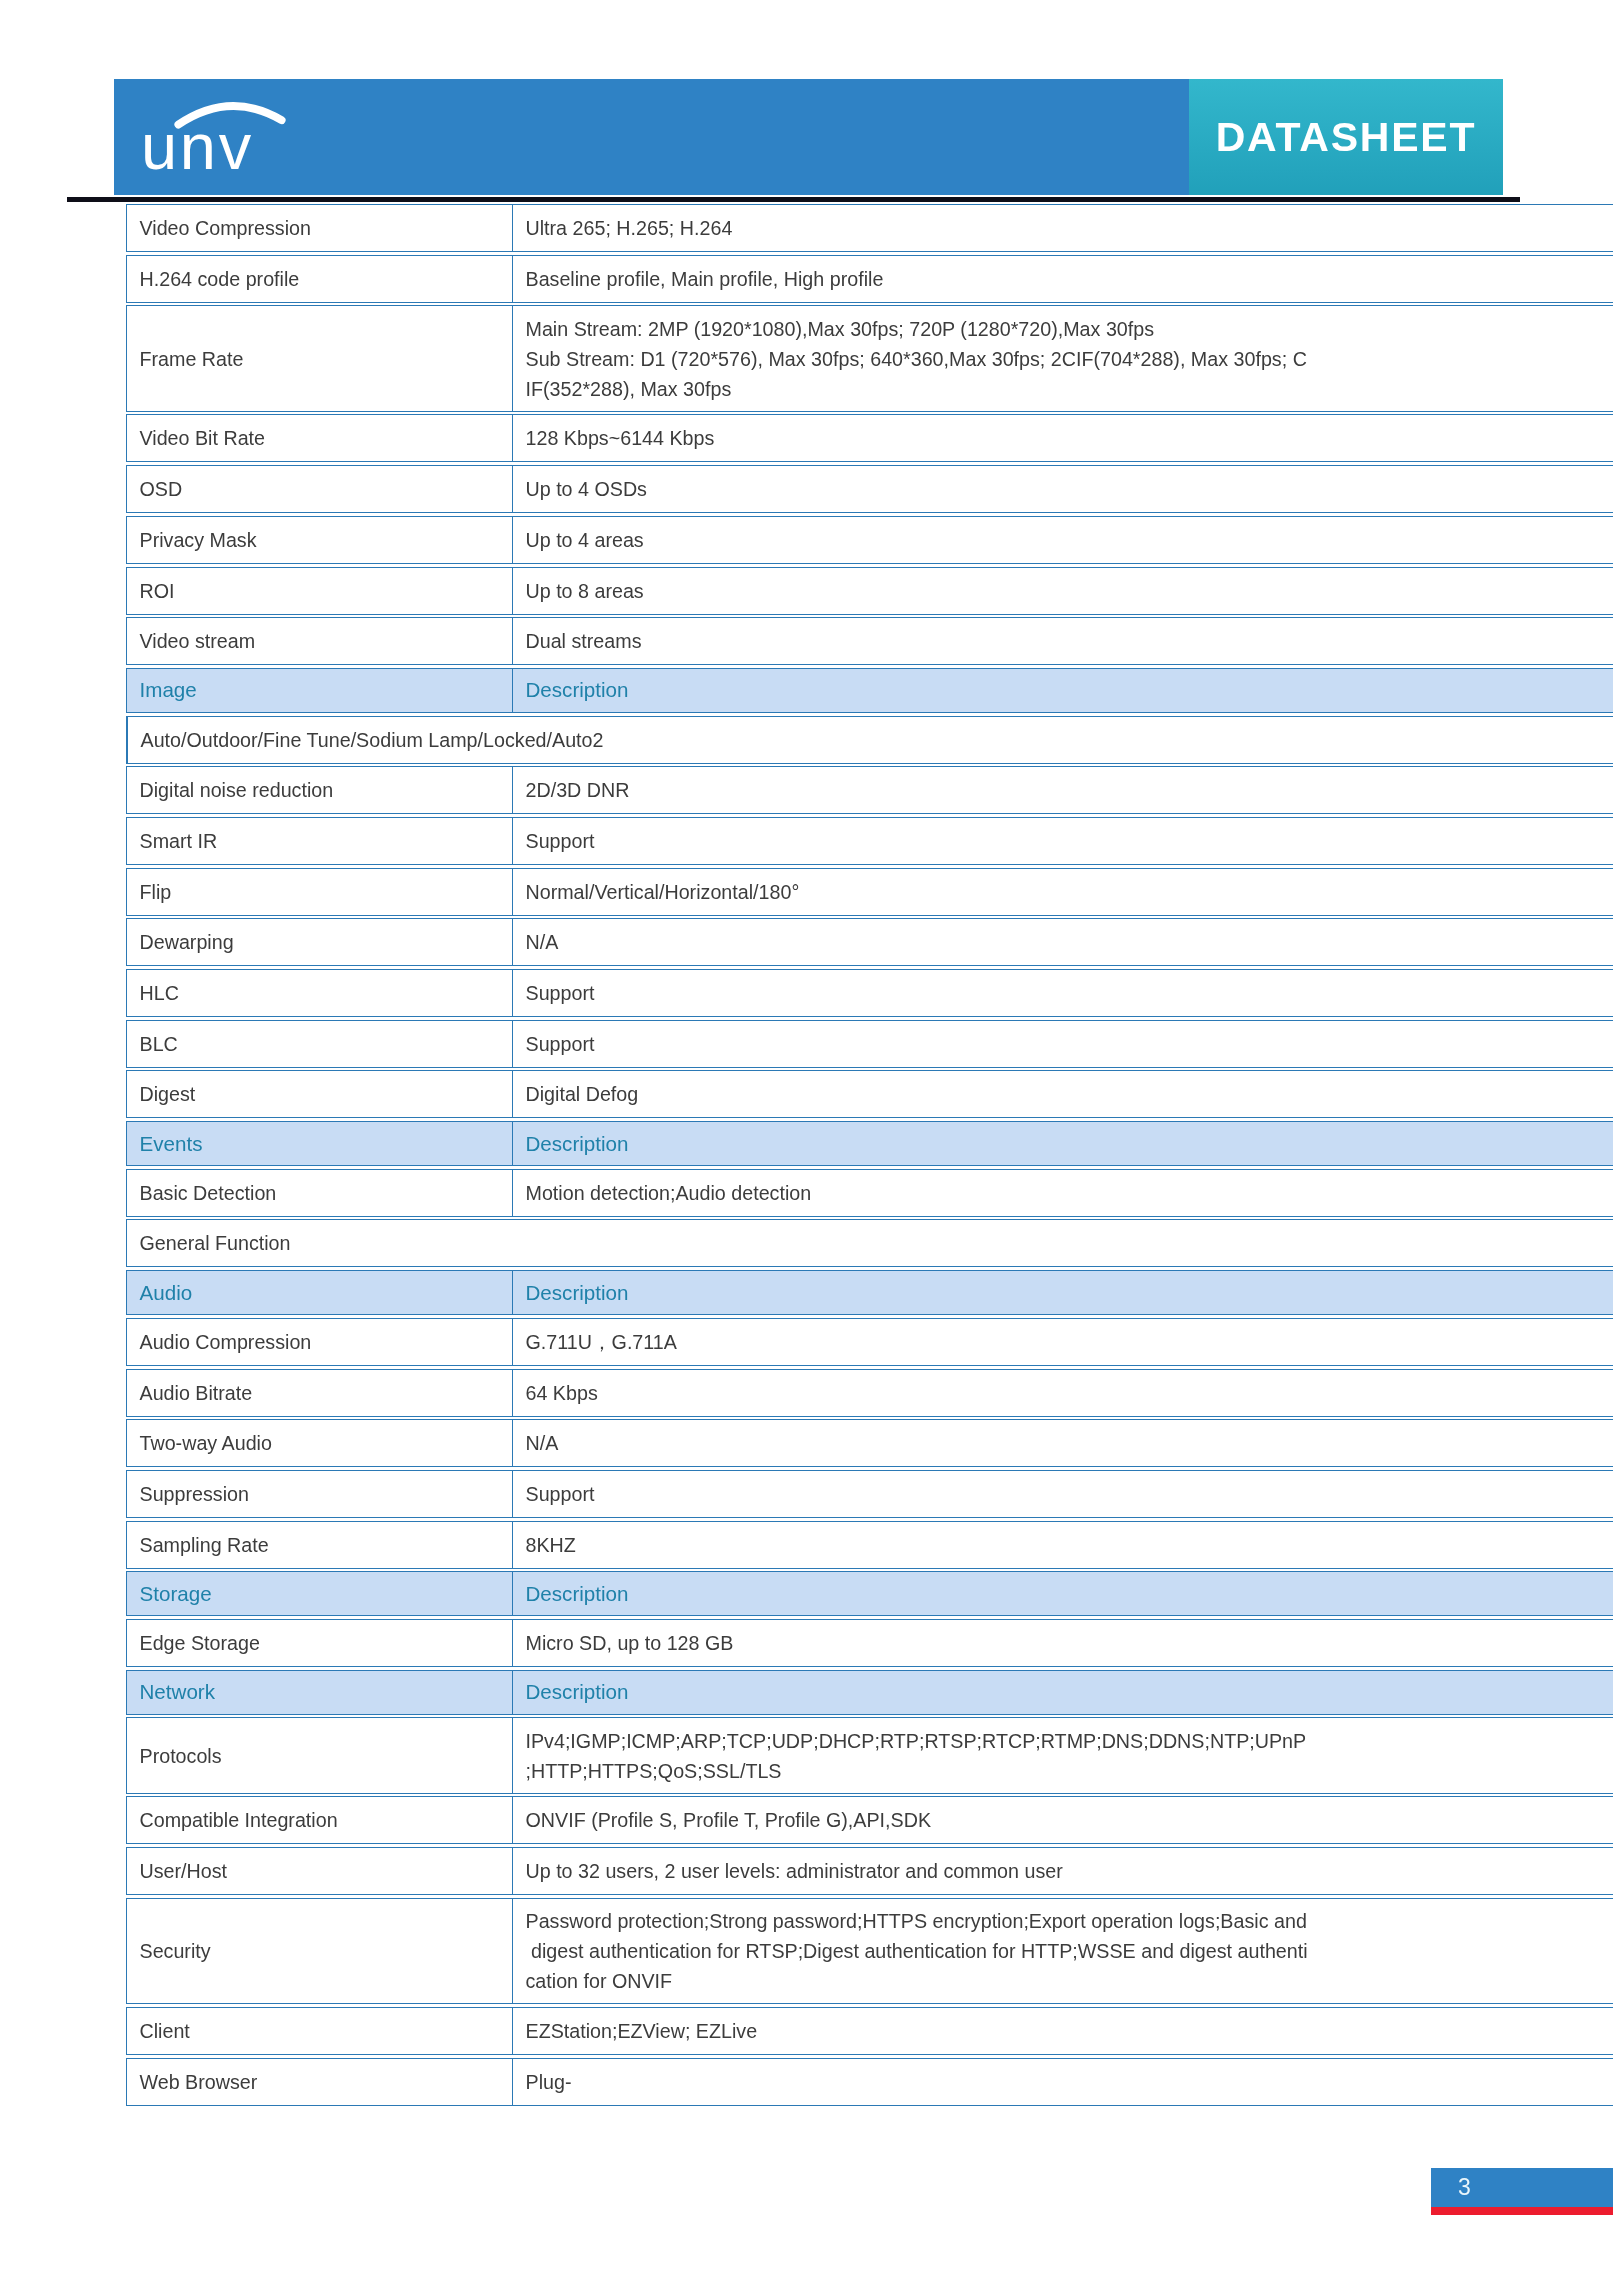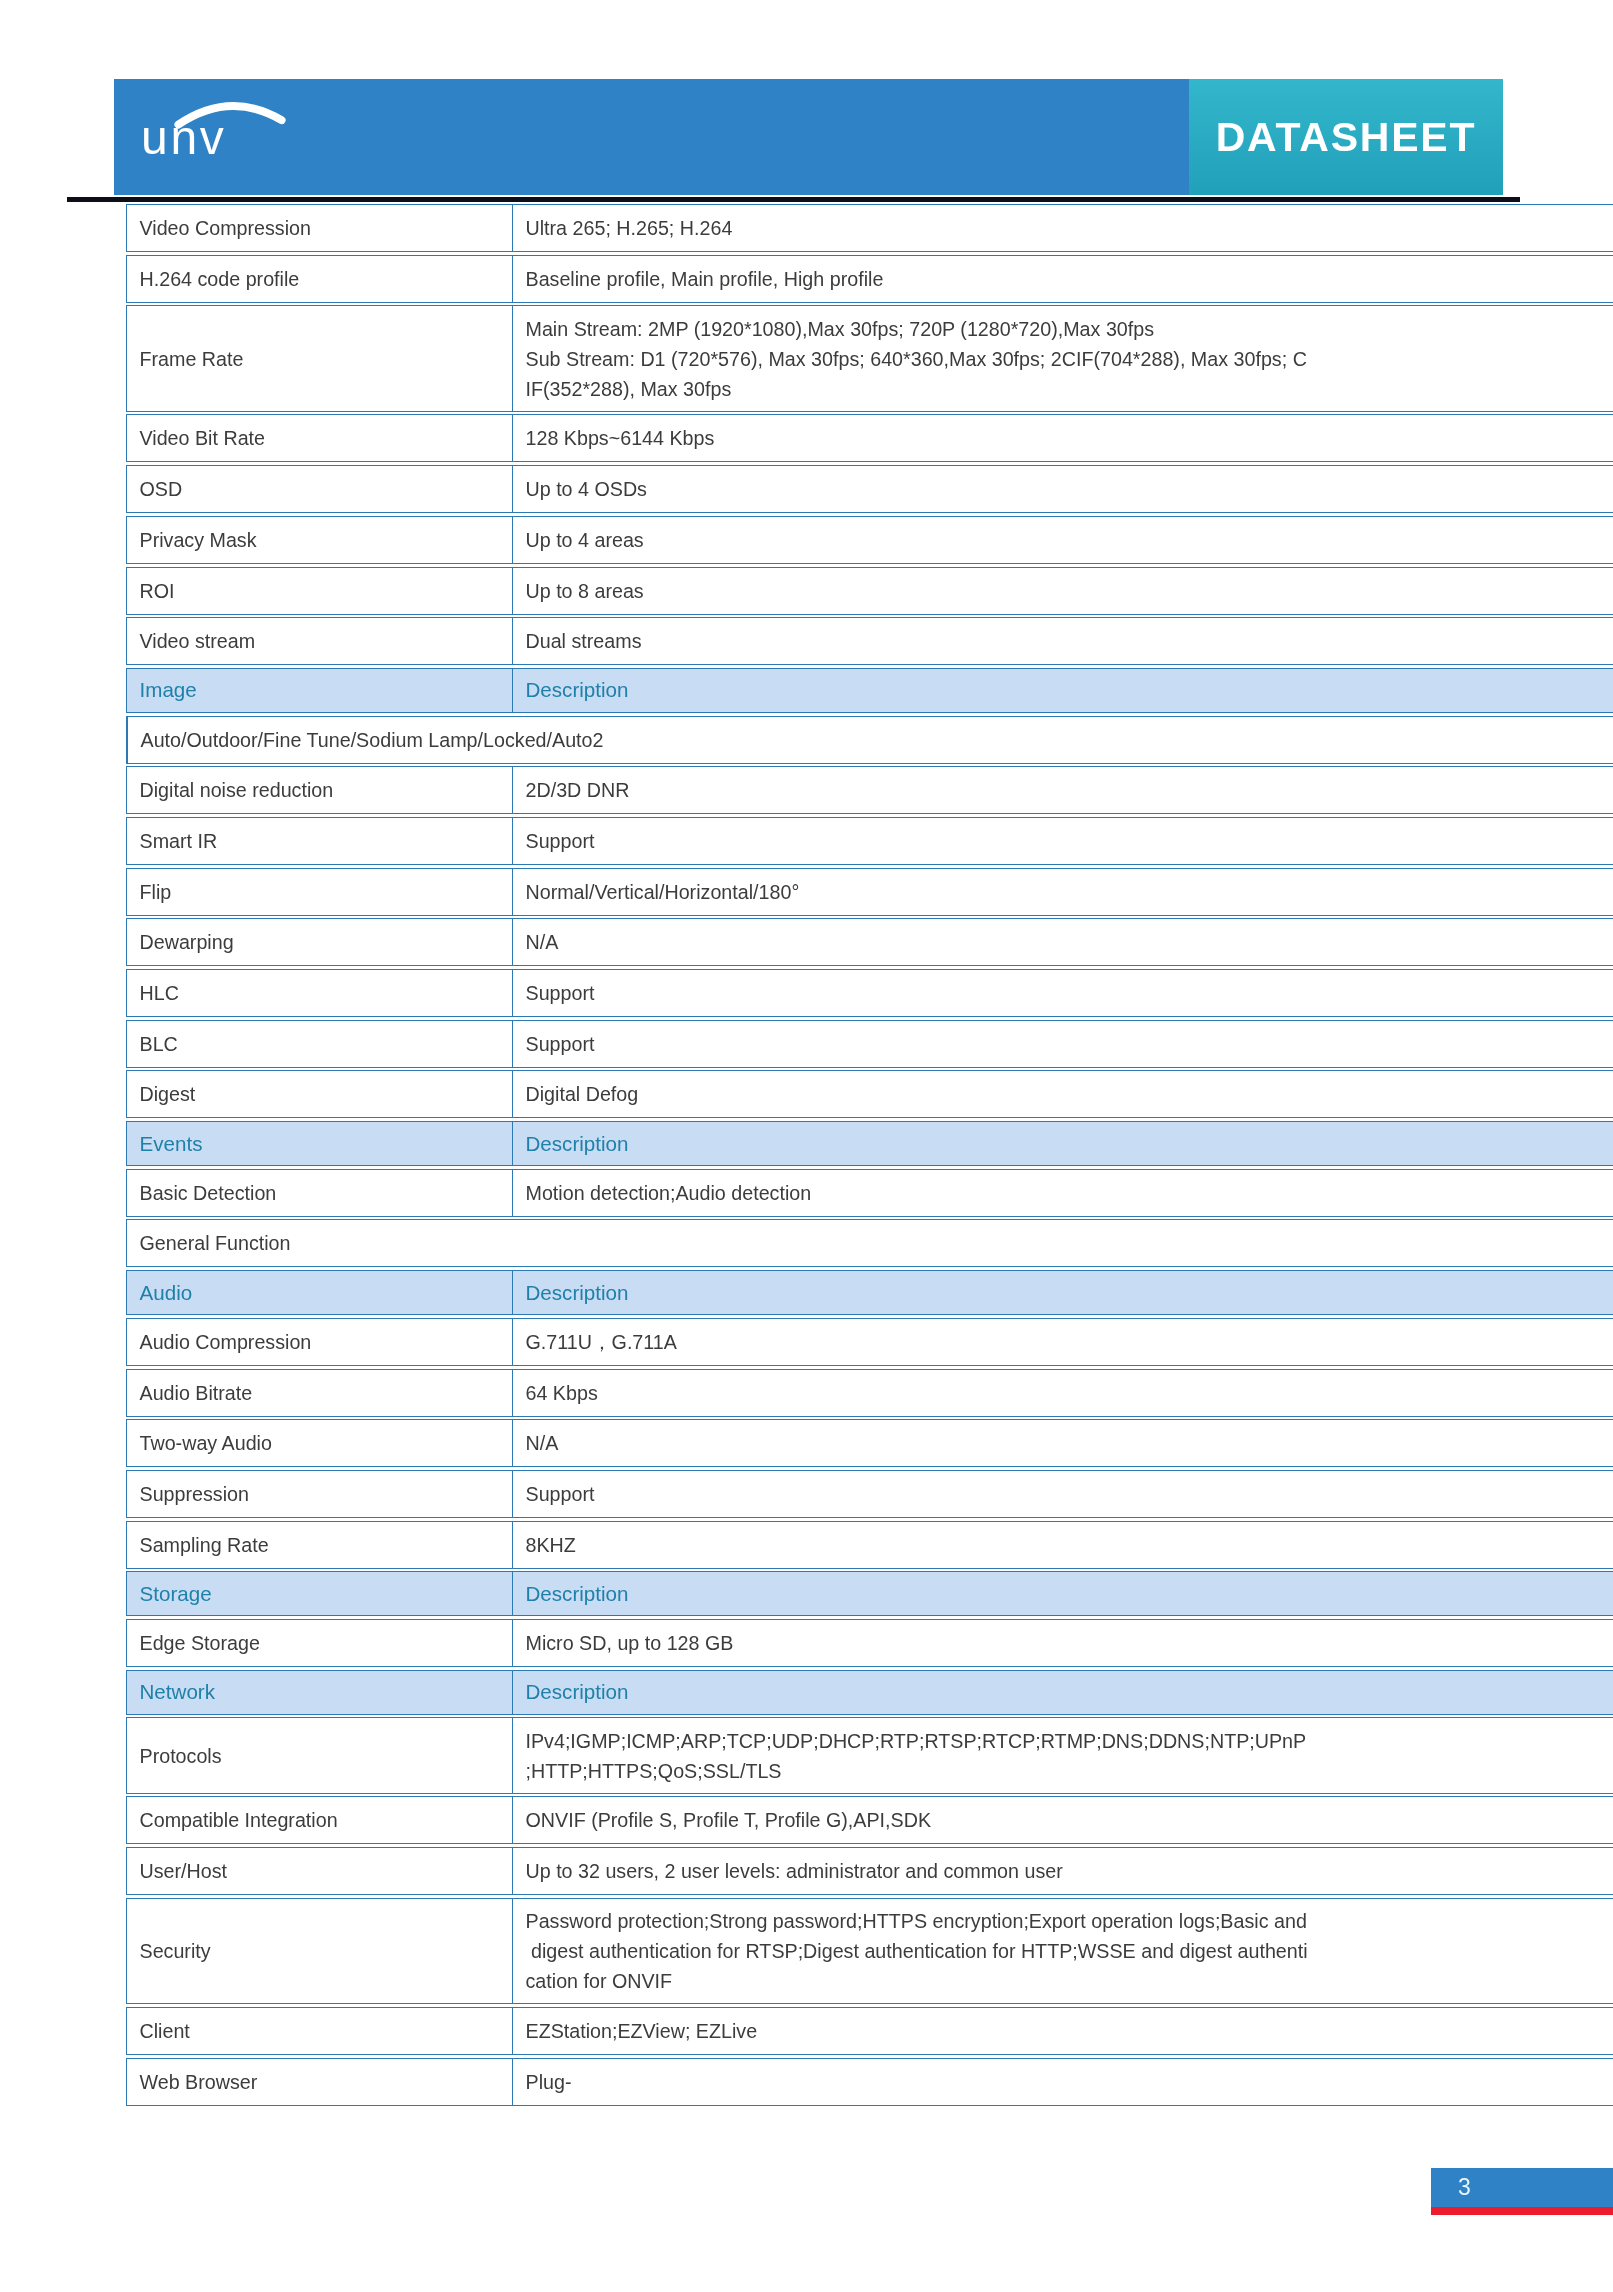--- a/index.html
+++ b/index.html
@@ -25,21 +25,21 @@
 
   
   .header{
     position:absolute;left:114px;top:79px;width:1389px;height:116px;
     background:var(--header-blue);
   }
   .logo{position:absolute;left:27px;top:5.4px;width:197px;height:107px;}
   .logo-arc{position:absolute;left:30px;top:12.5px;}
   .logo-text{
     position:absolute;left:0;top:30px;
-    color:#ffffff;font-size:48px;font-weight:500;letter-spacing:2.7px;line-height:1;
+    color:#ffffff;font-size:65px;font-weight:500;letter-spacing:2.7px;line-height:1;
   }
   .banner{
     position:absolute;right:0;top:0;width:314px;height:116px;
     background:linear-gradient(180deg,var(--banner-teal-top) 0%,var(--banner-teal-bottom) 100%);
     display:flex;align-items:center;justify-content:center;
   }
   .banner-label{
     color:#ffffff;font-size:41px;font-weight:700;letter-spacing:1.8px;
   }
   .header-underline{

